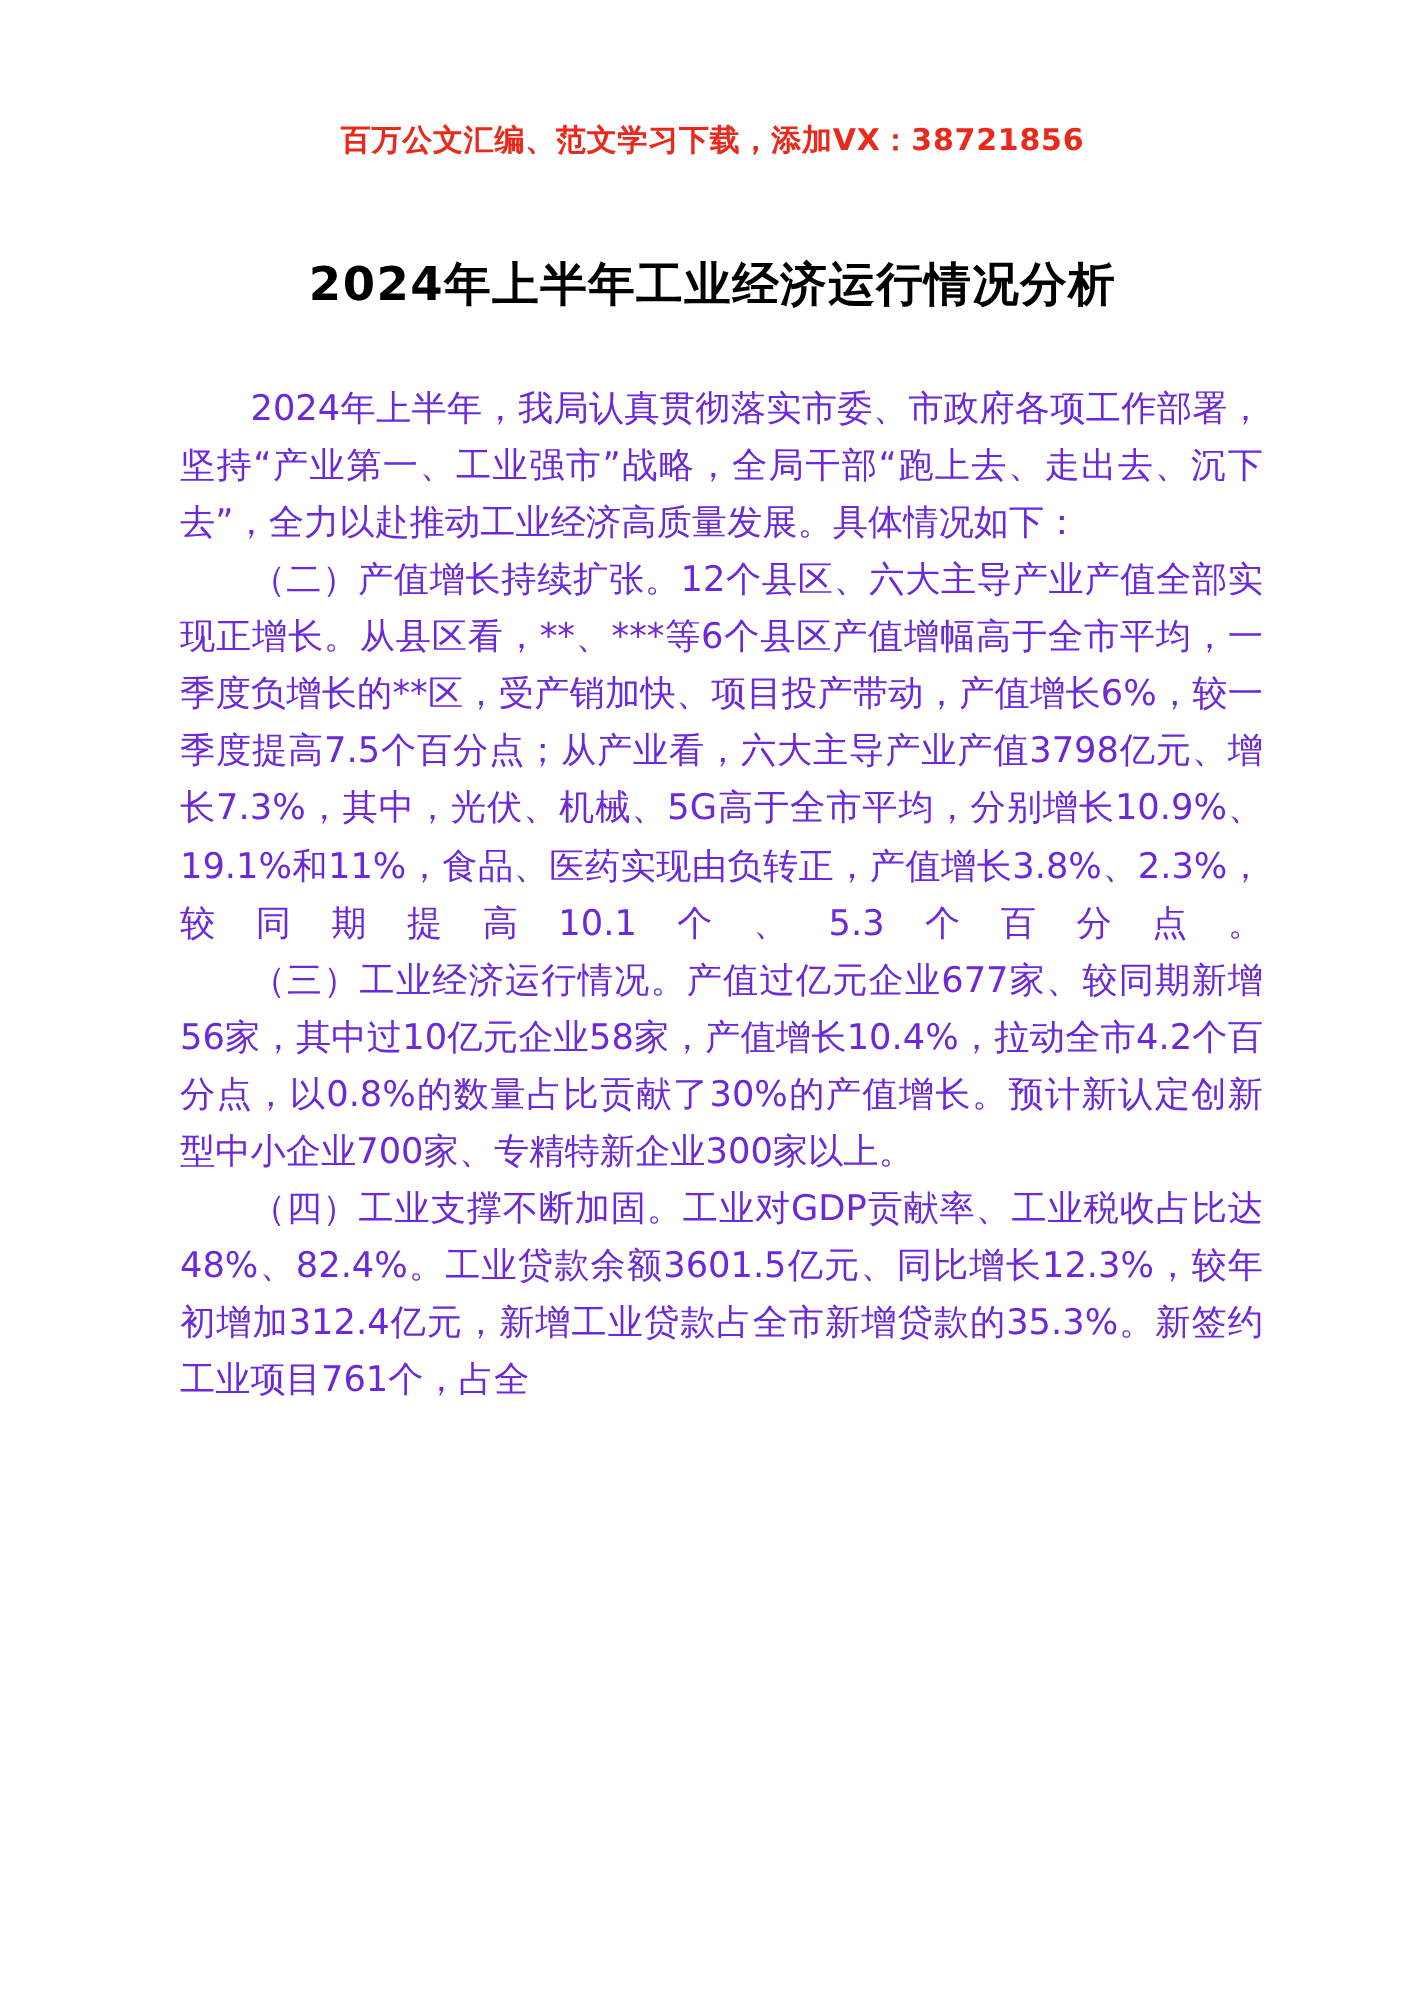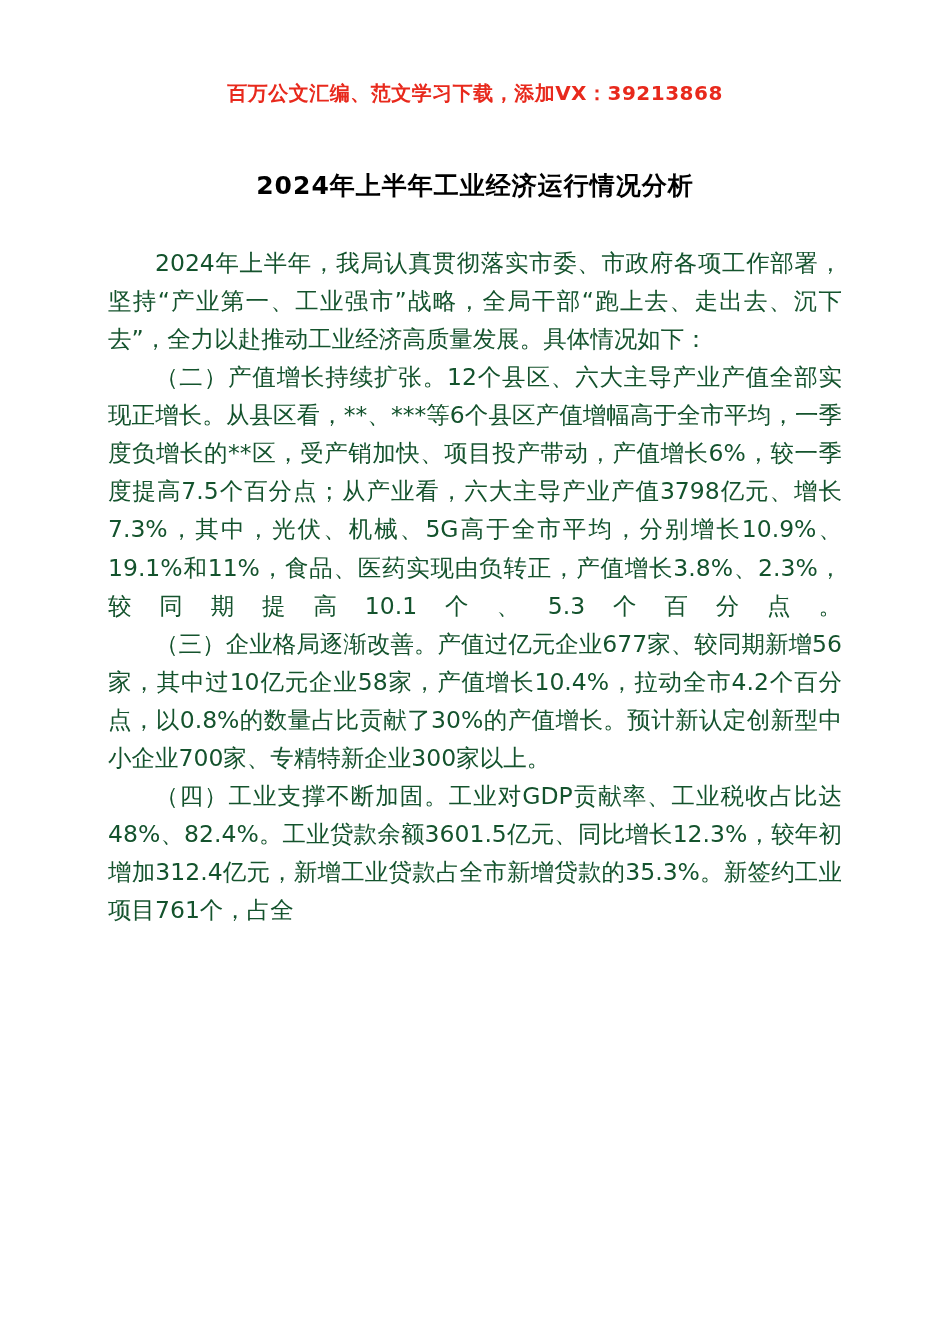--- a/index.html
+++ b/index.html
@@ -30,51 +30,52 @@
     font-weight: bold;
     font-size: 20px;
     letter-spacing: 0.5px;
     white-space: nowrap;
   }
   .doc-title {
     margin-top: 62px;
     text-align: center;
     font-family: "DejaVu Sans", "Liberation Sans", sans-serif;
     font-weight: bold;
-    font-size: 25px;
+    font-size: 31px;
     letter-spacing: 1px;
     color: #000;
   }
   .body-text {
     margin-top: 42px;
     font-family: "DejaVu Sans", "Liberation Sans", sans-serif;
     font-size: 23.5px;
     line-height: 1.62;
-    color: #14532d;
+    color: #6d28d9;
     text-align: justify;
     text-justify: inter-ideograph;
+    margin-left: 12px;
   }
   .body-text p {
     margin: 0 0 0 0;
     text-indent: 2em;
   }
   .body-text p.justify-spread {
     text-align: justify;
     text-align-last: justify;
   }
 </style>
 </head>
 <body>
 
 <div class="page">
 
-  <div class="promo">百万公文汇编、范文学习下载，添加VX：39213868</div>
+  <div class="promo">百万公文汇编、范文学习下载，添加VX：38721856</div>
 
   <h1 class="doc-title">2024年上半年工业经济运行情况分析</h1>
 
   <div class="body-text">
     <p>2024年上半年，我局认真贯彻落实市委、市政府各项工作部署，坚持“产业第一、工业强市”战略，全局干部“跑上去、走出去、沉下去”，全力以赴推动工业经济高质量发展。具体情况如下：</p>
     <p class="justify-spread">（二）产值增长持续扩张。12个县区、六大主导产业产值全部实现正增长。从县区看，**、***等6个县区产值增幅高于全市平均，一季度负增长的**区，受产销加快、项目投产带动，产值增长6%，较一季度提高7.5个百分点；从产业看，六大主导产业产值3798亿元、增长7.3%，其中，光伏、机械、5G高于全市平均，分别增长10.9%、19.1%和11%，食品、医药实现由负转正，产值增长3.8%、2.3%，较同期提高10.1个、5.3个百分点。</p>
-    <p>（三）企业格局逐渐改善。产值过亿元企业677家、较同期新增56家，其中过10亿元企业58家，产值增长10.4%，拉动全市4.2个百分点，以0.8%的数量占比贡献了30%的产值增长。预计新认定创新型中小企业700家、专精特新企业300家以上。</p>
+    <p>（三）工业经济运行情况。产值过亿元企业677家、较同期新增56家，其中过10亿元企业58家，产值增长10.4%，拉动全市4.2个百分点，以0.8%的数量占比贡献了30%的产值增长。预计新认定创新型中小企业700家、专精特新企业300家以上。</p>
     <p>（四）工业支撑不断加固。工业对GDP贡献率、工业税收占比达48%、82.4%。工业贷款余额3601.5亿元、同比增长12.3%，较年初增加312.4亿元，新增工业贷款占全市新增贷款的35.3%。新签约工业项目761个，占全</p>
   </div>
 
 </div>
 
 </body></html>

